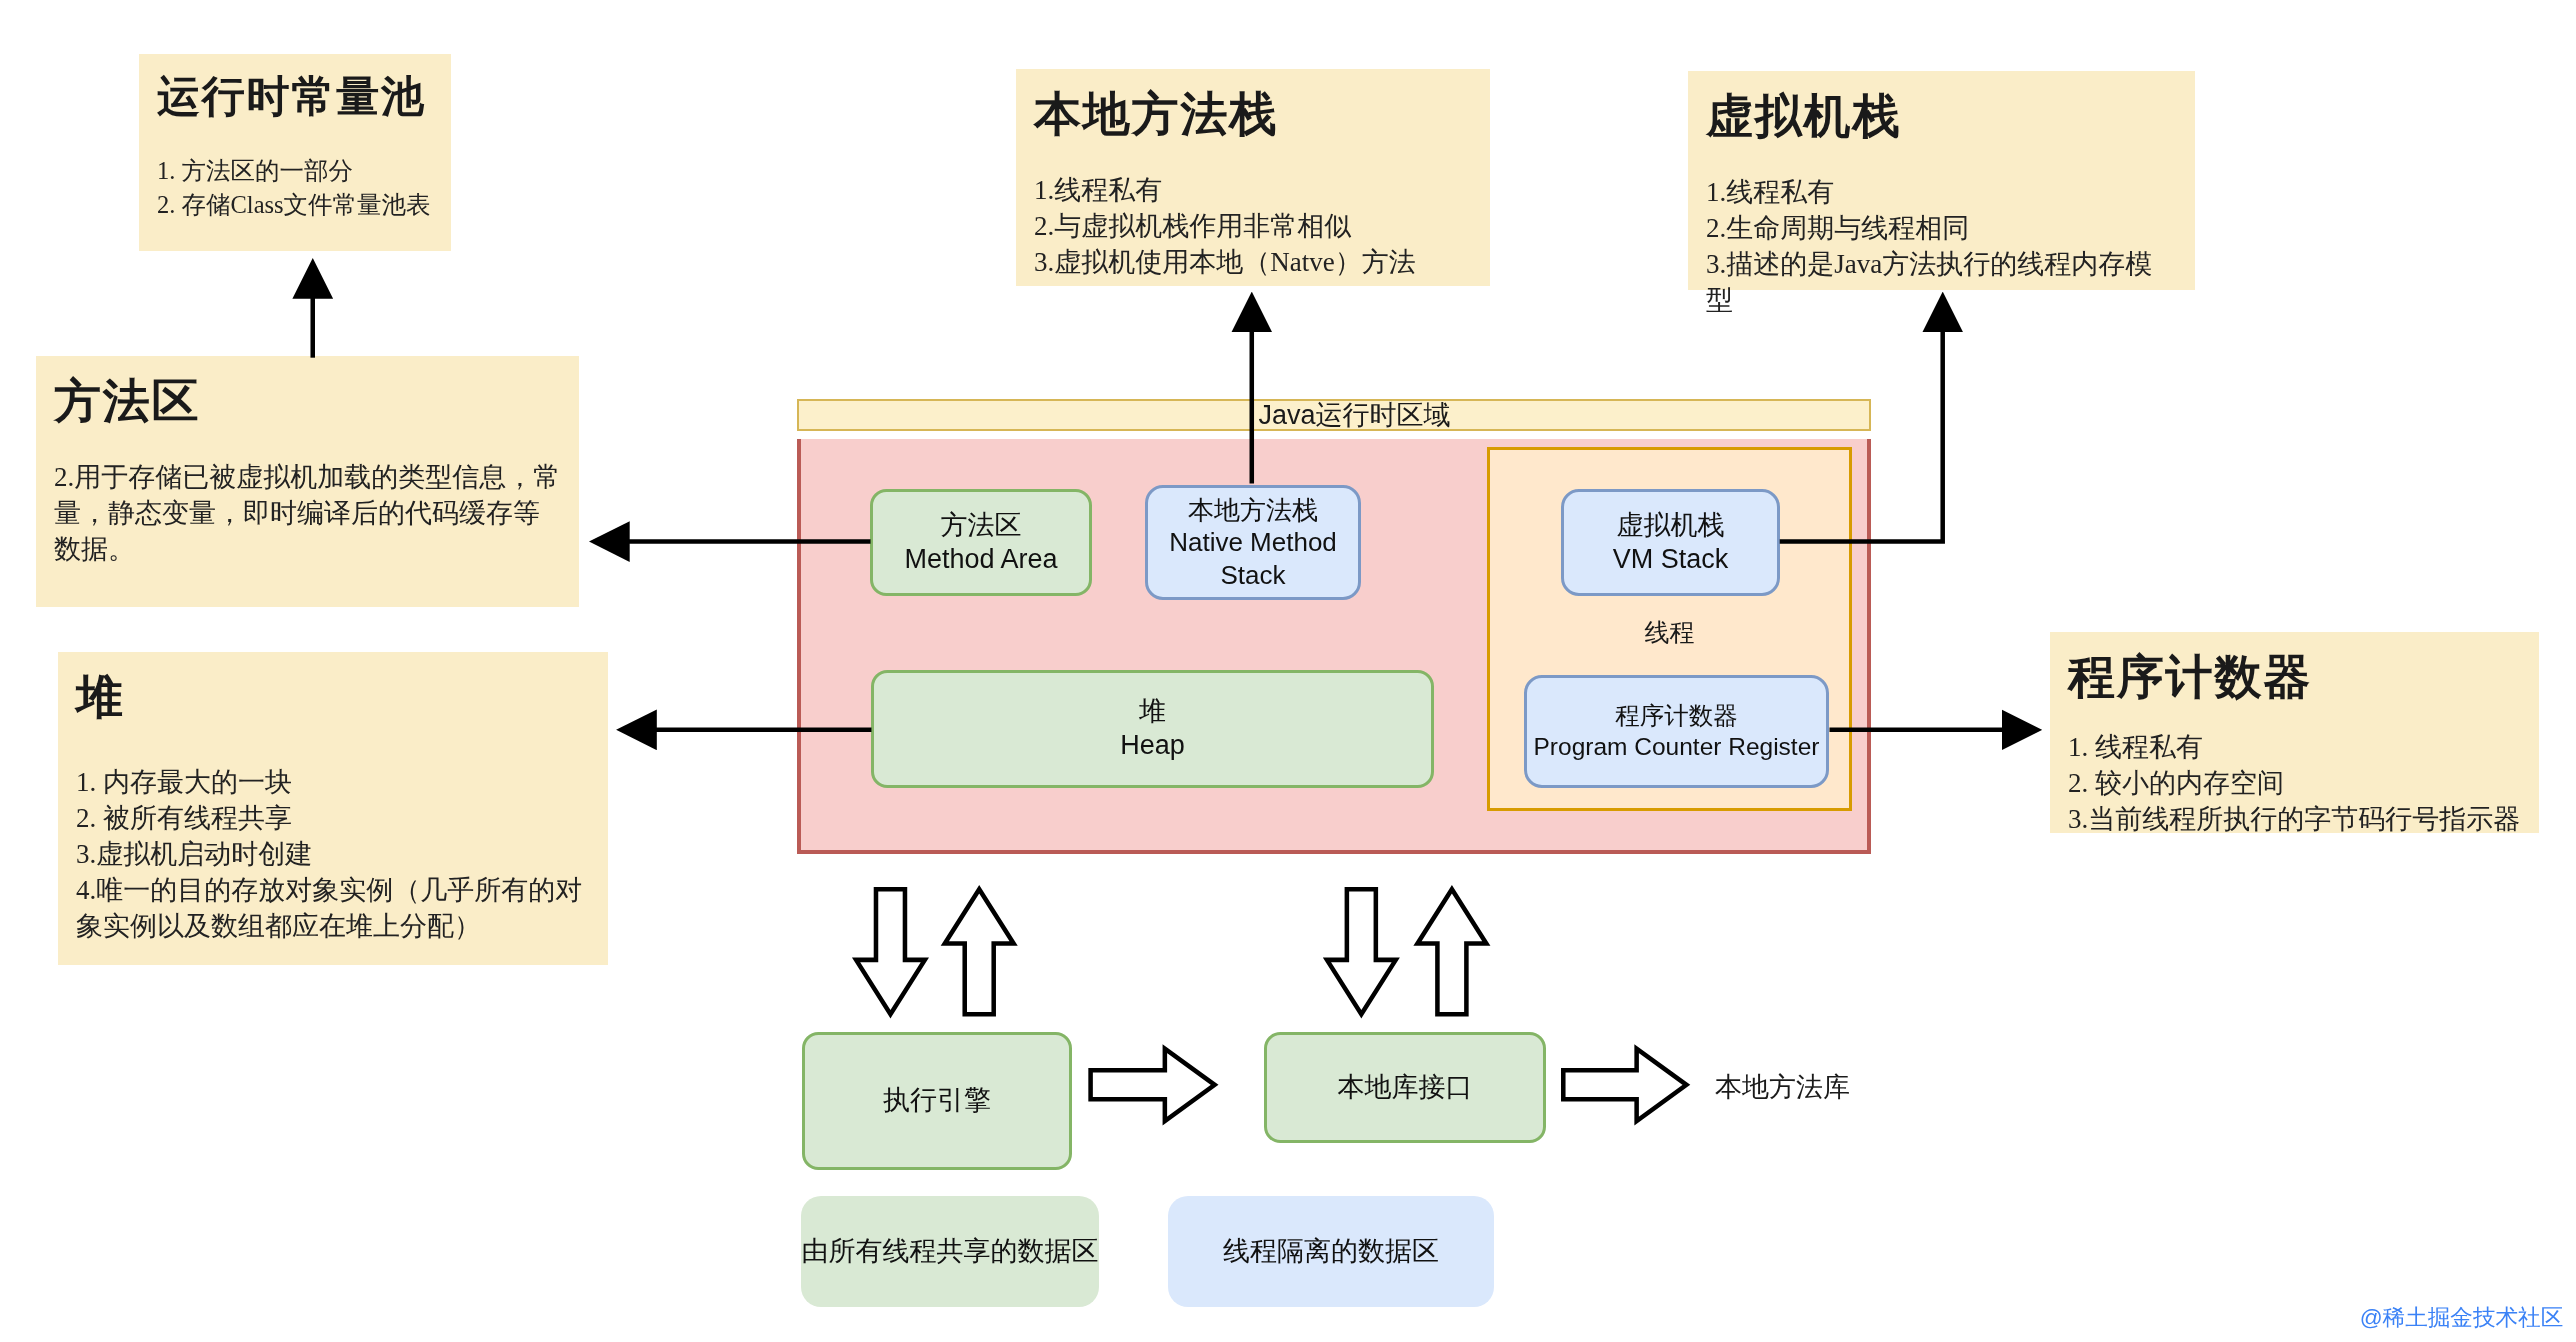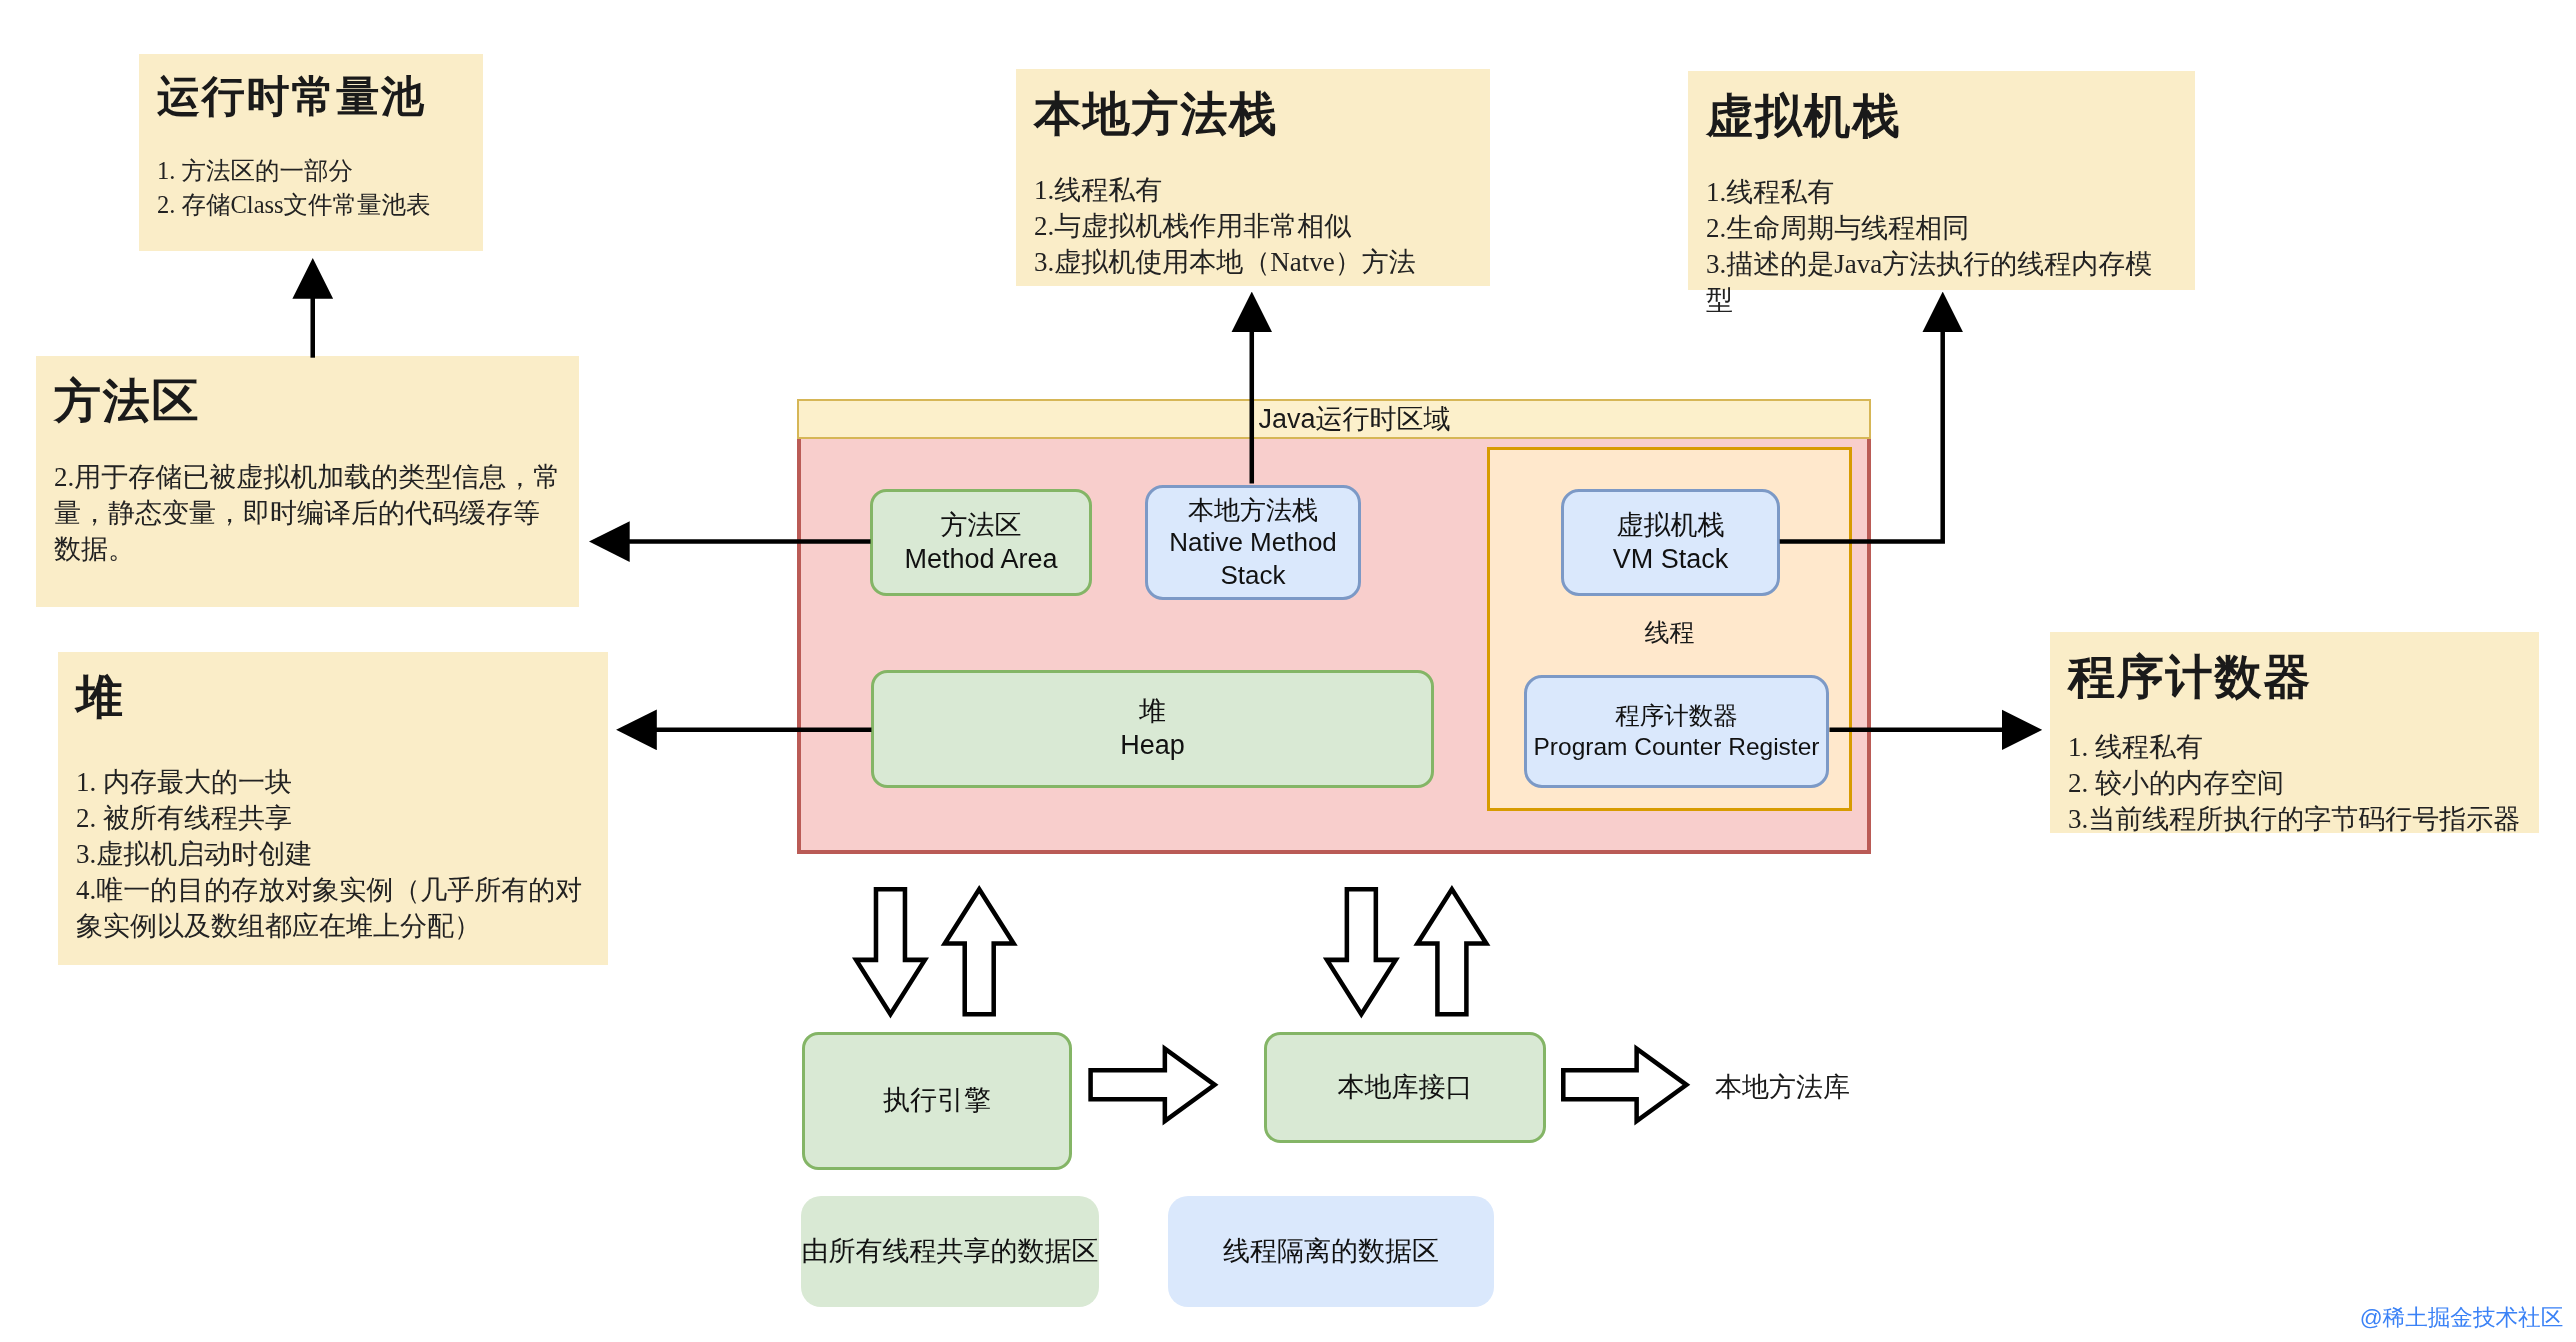--- a/index.html
+++ b/index.html
@@ -30,21 +30,21 @@
     font-size:27px;
     line-height:36px;
     color:#222;
   }
   
   .runtime{
     position:absolute;left:797px;top:399px;width:1074px;height:455px;
     box-sizing:border-box;
   }
   .runtime-header{
-    position:absolute;left:0;top:0;width:100%;height:40px;
+    position:absolute;left:0;top:0;width:100%;height:32px;
     background:#FCF0CB;border:2.7px solid #D6B656;
     box-sizing:border-box;
     display:flex;align-items:center;justify-content:center;
     font-size:27px;color:#1a1a1a;padding-left:41px;
   }
   .runtime-body{
     position:absolute;left:0;top:40px;width:100%;height:415px;
     background:#F8CECC;
     border:4.5px solid #BA5B56;border-top:none;
     box-sizing:border-box;
@@ -85,21 +85,21 @@
   svg.overlay{
     position:absolute;left:0;top:0;width:2576px;height:1342px;
     pointer-events:none;
   }
 </style>
 </head>
 <body>
 
 <div class="canvas">
 
-  <div class="note" style="left:139px;top:54px;width:344px;height:197px;">
+  <div class="note" style="left:139px;top:54px;width:312px;height:197px;">
     <div class="ntitle" style="font-size:43px;margin-bottom:23.5px;">运行时常量池</div>
     <div class="nitem" style="font-size:24.5px;line-height:34px;margin-top:32px;">1. 方法区的一部分</div>
     <div class="nitem" style="font-size:24.5px;line-height:34px;">2. 存储Class文件常量池表</div>
   </div>
 
   <div class="note" style="left:1016px;top:69px;width:474px;height:217px;">
     <div class="ntitle">本地方法栈</div>
     <div class="nitem">1.线程私有</div>
     <div class="nitem">2.与虚拟机栈作用非常相似</div>
     <div class="nitem">3.虚拟机使用本地（Natve）方法</div>

